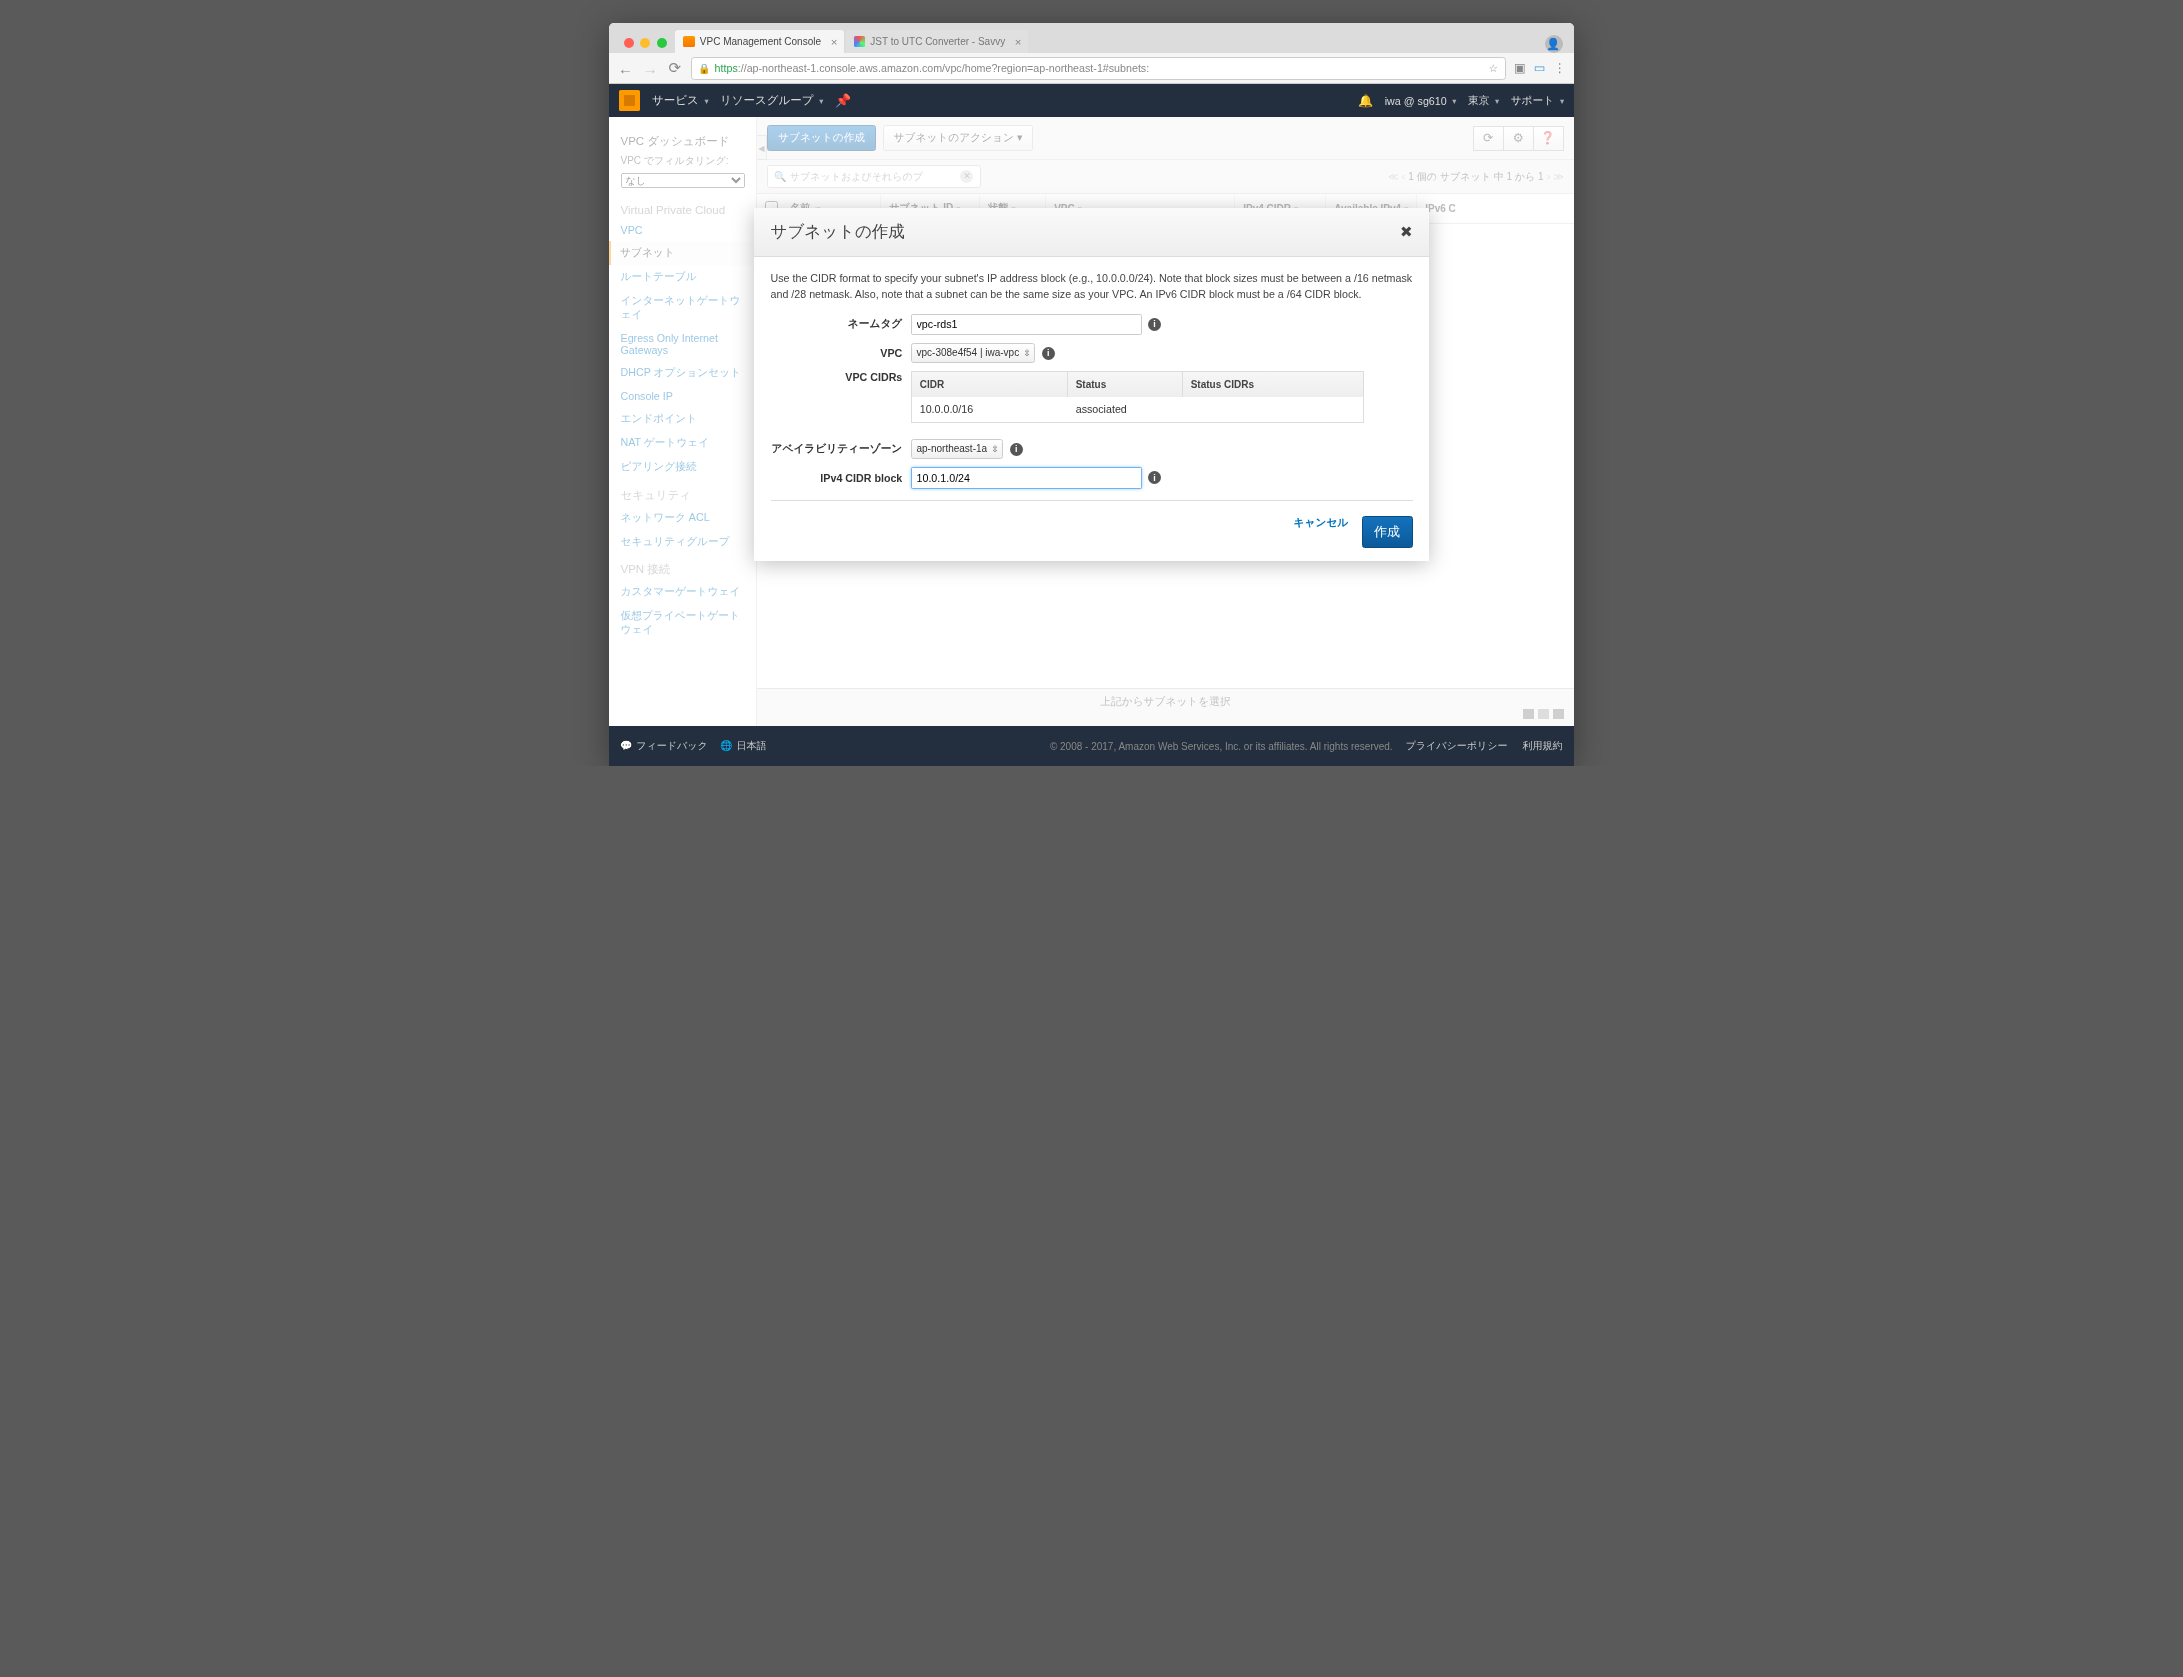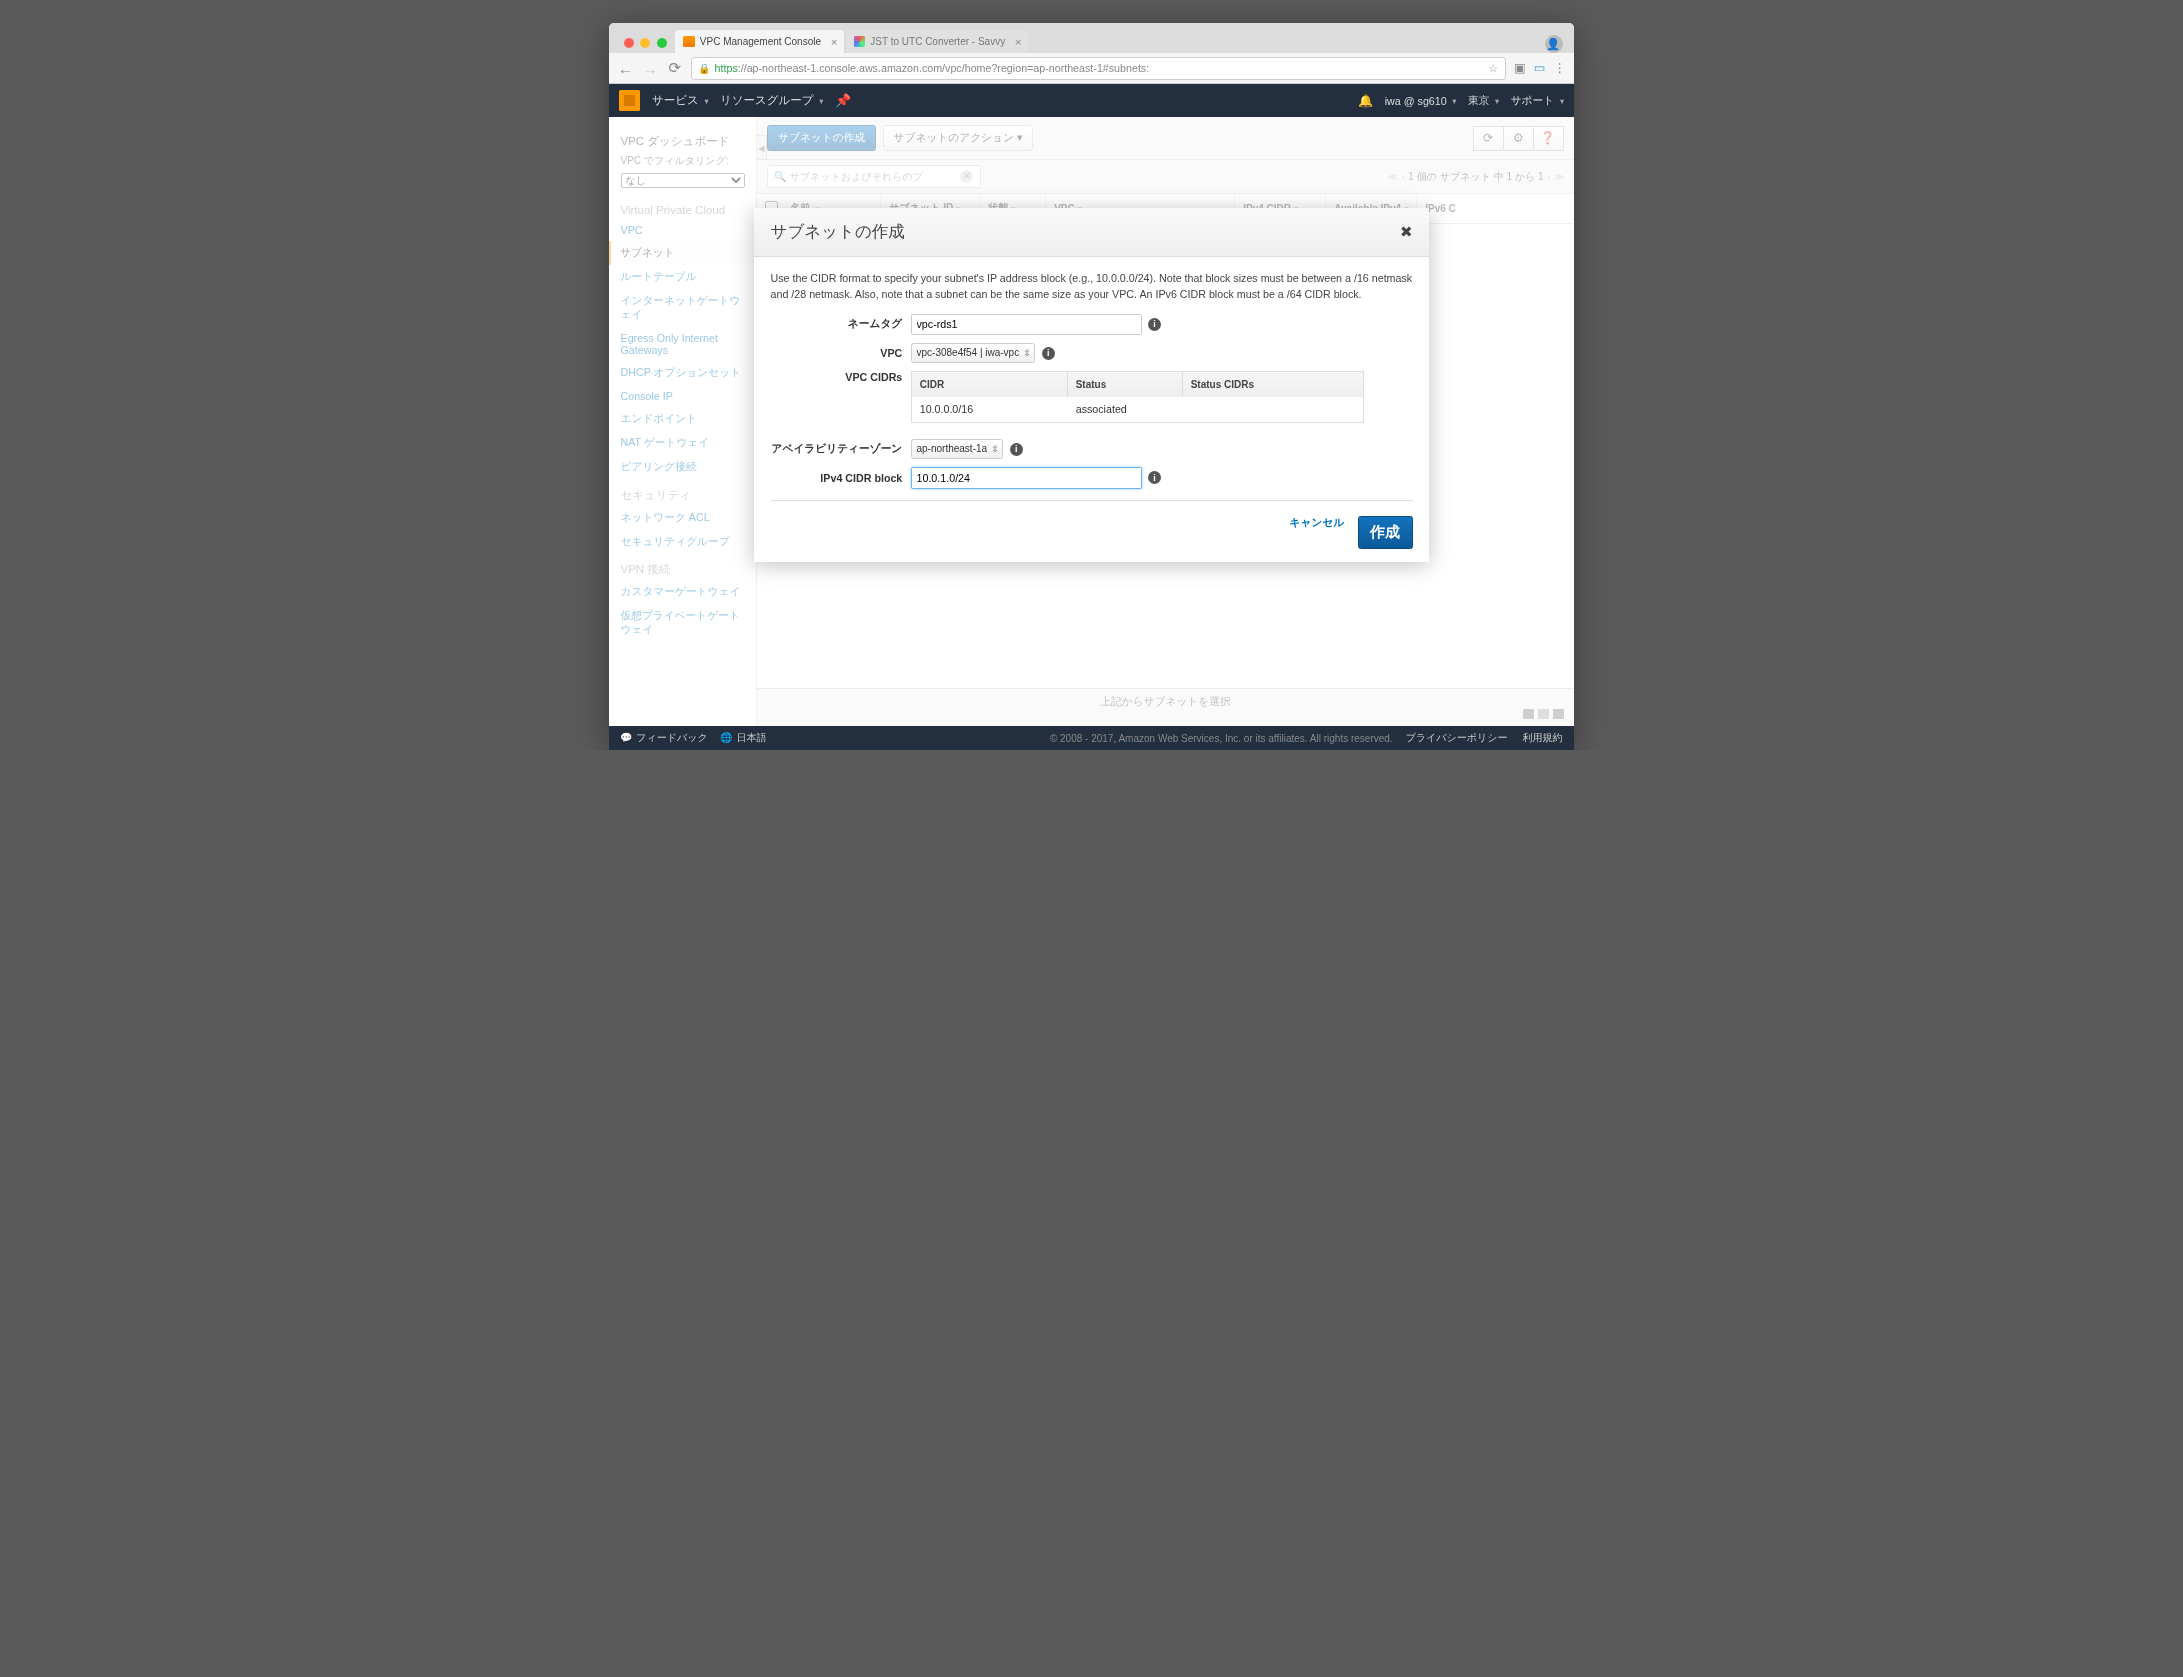--- a/index.html
+++ b/index.html
@@ -95,24 +95,24 @@
 
 .cidr-table { margin-left: 0; width: 453px; border: 0.8px solid #ddd; }
 .cidr-thead { display: flex; background: linear-gradient(#f6f6f6,#eee); font-weight: bold; font-size: 10px; color: #444; }
 .cidr-th { padding: 6.6px 8.2px; border-right: 0.8px solid #ddd; }
 .cidr-row { display: flex; font-size: 10.7px; }
 .cidr-td { padding: 6.6px 8.2px; }
 
 .dlg-hr { border: none; border-top: 0.8px solid #ddd; margin: 11.5px 0 8.2px; }
 .dlg-footer { display: flex; justify-content: flex-end; gap: 8.2px; padding: 6.6px 16.5px 13px; align-items: flex-start; }
 .dlg-cancel { color: #0073bb; font-size: 10.7px; font-weight: bold; margin-right: 5px; cursor: default; }
-.dlg-ok { background: linear-gradient(#1472bd,#0b5a99); color: #fff; font-size: 15px; font-weight: bold; padding: 5.8px 11.5px; border-radius: 2.5px; border: 0.8px solid #0a4c80; }
-
-
-.aws-footer { height: 24px; background: #232f3e; display: flex; align-items: center; padding: 0 11.5px; color: #ccc; font-size: 10px; gap: 13px; }
+.dlg-ok { background: linear-gradient(#1472bd,#0b5a99); color: #fff; font-size: 13px; font-weight: normal; padding: 5.8px 11.5px; border-radius: 2.5px; border: 0.8px solid #0a4c80; }
+
+
+.aws-footer { height: 40px; background: #232f3e; display: flex; align-items: center; padding: 0 11.5px; color: #ccc; font-size: 10px; gap: 13px; }
 .ftr-left { display: flex; gap: 13px; align-items: center; }
 .ftr-globe::before { content: "🌐"; margin-right: 3.3px; }
 .ftr-bubble::before { content: "💬"; margin-right: 3.3px; }
 .ftr-spacer { flex: 1; }
 .ftr-right { display: flex; gap: 15px; }
 
 
 .dim { pointer-events: none; }
 </style>
 </head>

